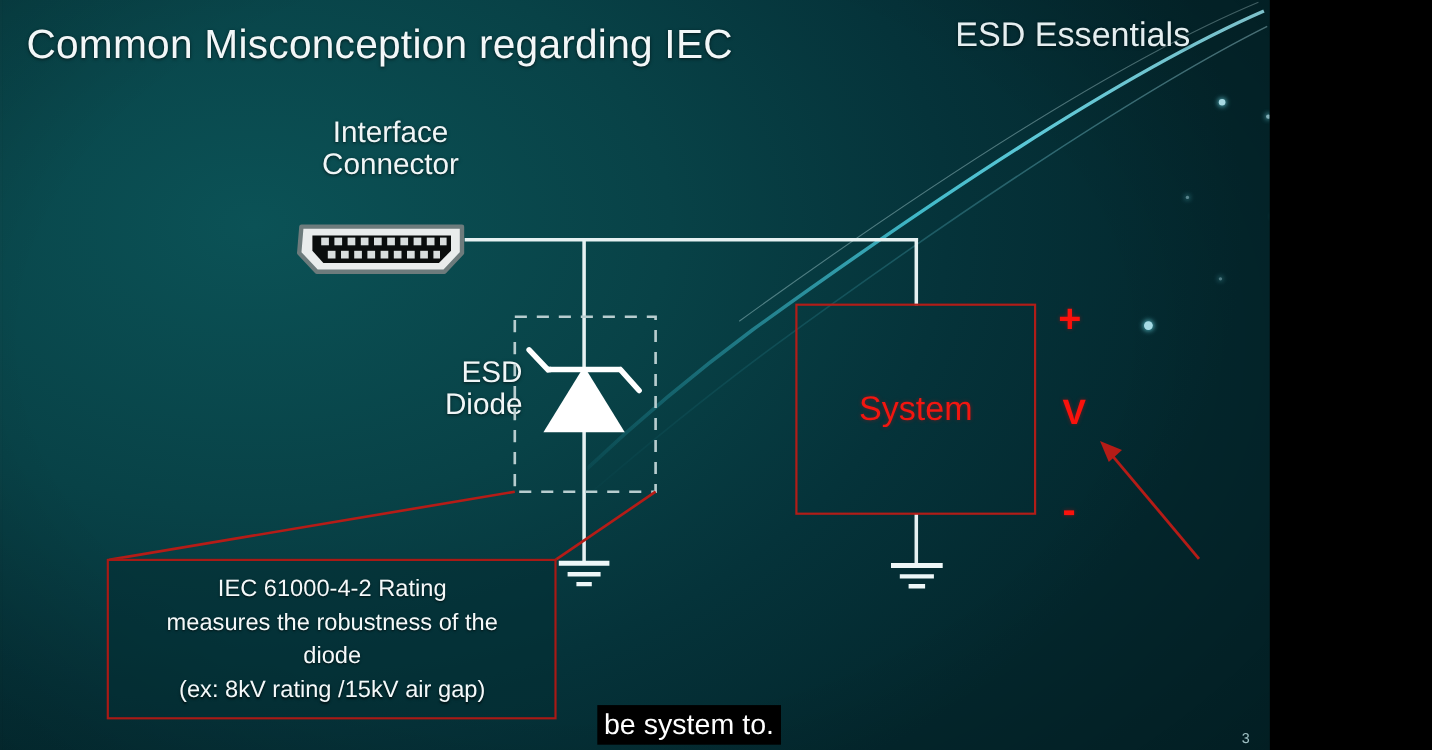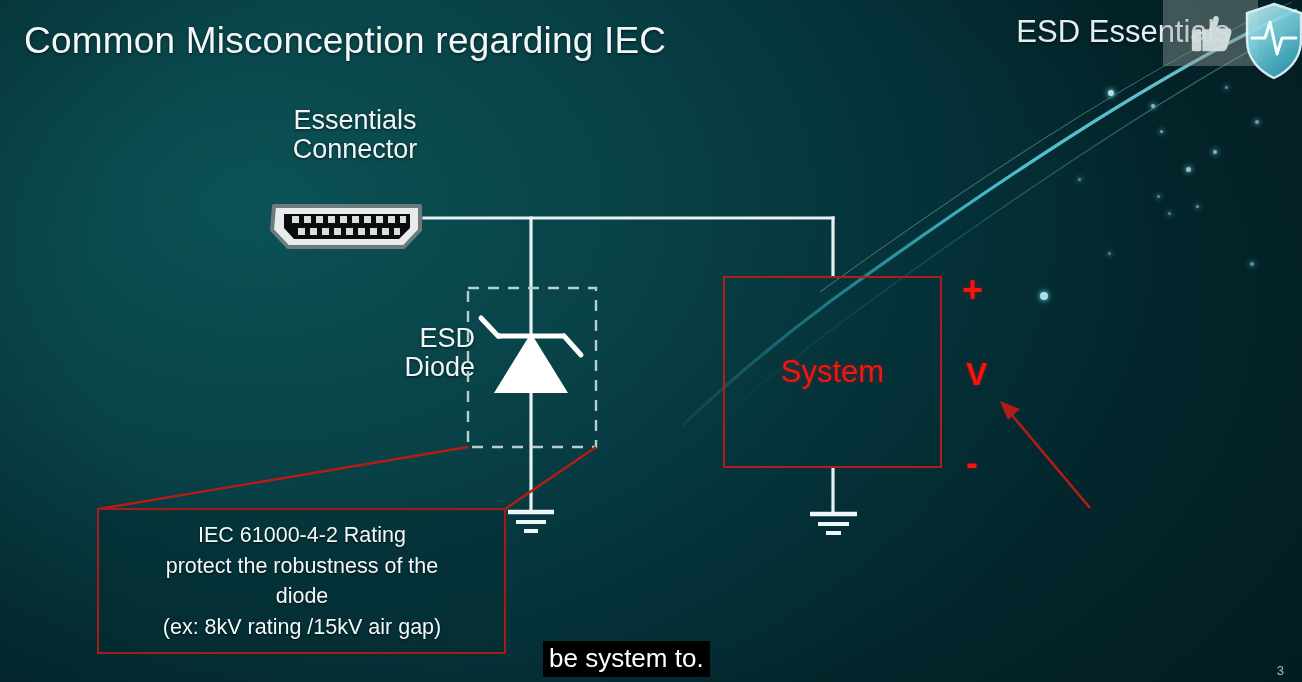--- a/index.html
+++ b/index.html
@@ -2,21 +2,21 @@
 <html><head>
 <meta charset="utf-8">
 <style>
   html, body {
     margin: 0;
     padding: 0;
     background: #000;
   }
   #slide {
     position: relative;
-    width: 1302px;
+    width: 1154px;
     height: 682px;
     overflow: hidden;
     font-family: "Liberation Sans", sans-serif;
     background:
       radial-gradient(ellipse 900px 620px at 20% 30%, #0b5256 0%, #084247 42%, #05333a 70%, #03272d 100%),
       #042e34;
   }
   
   #bg-vignette {
     position: absolute; inset: 0;
@@ -220,21 +220,21 @@
       <linearGradient id="shg" x1="0" y1="0" x2="0.6" y2="1">
         <stop offset="0%" stop-color="#cfeef2"></stop>
         <stop offset="45%" stop-color="#7fd3e0"></stop>
         <stop offset="100%" stop-color="#36a2bb"></stop>
       </linearGradient>
     </defs>
     <path d="M31 2 L58 11 L58 38 C58 58 44 70 31 76 C18 70 4 58 4 38 L4 11 Z" fill="url(#shg)" stroke="#e8fbff" stroke-width="2.4" opacity=".92"></path>
     <path d="M9 36 L22 36 L27 20 L34 52 L39 36 L53 36" fill="none" stroke="#f4ffff" stroke-width="3" stroke-linejoin="round" stroke-linecap="round"></path>
   </svg>
 
-  <div class="diagram-label" id="label-interface">Essentials
+  <div class="diagram-label" id="label-interface">Interface
 Connector</div>
   <div class="diagram-label" id="label-esd-diode">ESD
 Diode</div>
 
   <svg id="circuit" viewBox="0 0 1302 682">
     <g stroke="#e6f1f2" stroke-width="3.2" fill="none" stroke-linecap="square">
 
       <path d="M424 218 L833 218"></path>
 
       <path d="M531 218 L531 509"></path>
@@ -307,21 +307,21 @@
   <div id="sys-box">
     <span>System</span>
   </div>
 
   <div class="vmark" id="mark-plus">+</div>
   <div class="vmark" id="mark-v">V</div>
   <div class="vmark" id="mark-minus">-</div>
 
   <div class="callout" id="callout-left">
     <div>IEC 61000-4-2 Rating</div>
-    <div>protect the robustness of the</div>
+    <div>measures the robustness of the</div>
     <div>diode</div>
     <div>(ex: 8kV rating /15kV air gap)</div>
   </div>
 
 
   <div id="caption">be system to.</div>
 
   <div id="page-number">3</div>
 
 </div>

